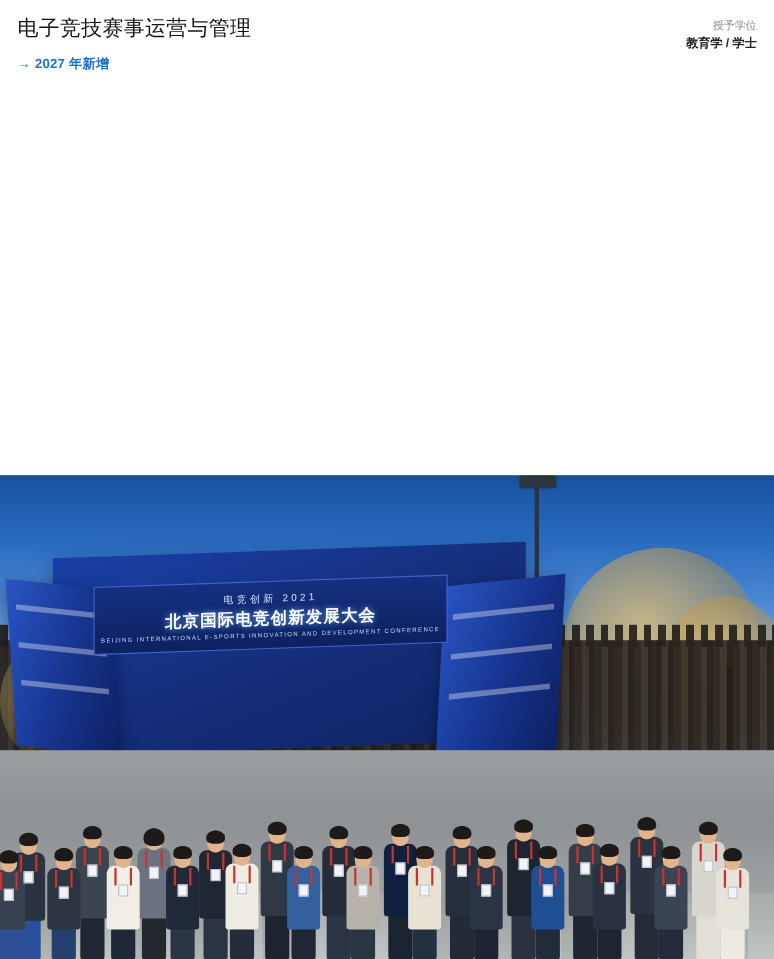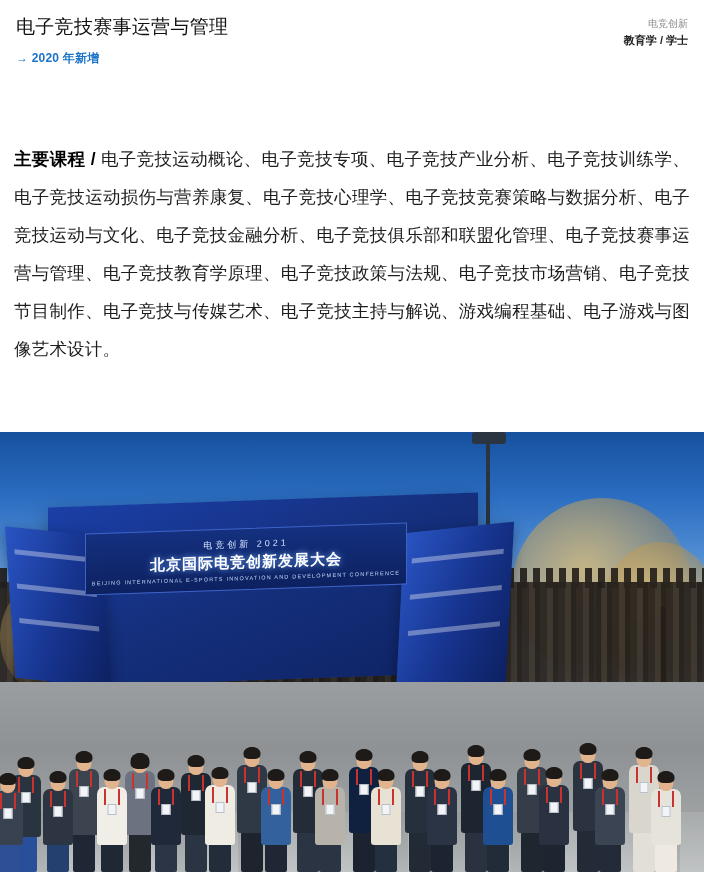--- a/index.html
+++ b/index.html
@@ -298,31 +298,28 @@
   }
 </style>
 </head>
 <body>
 
 <div class="page">
 
   <div class="header">
     <div class="title-block">
       <div class="page-title">电子竞技赛事运营与管理</div>
-      <div class="new-tag">→ 2020 年新增</div>
+      <div class="new-tag">→ 2027 年新增</div>
     </div>
     <div class="degree-block">
-      <div class="degree-label">电竞创新</div>
+      <div class="degree-label">授予学位</div>
       <div class="degree-value">教育学 / 学士</div>
     </div>
   </div>
 
-  <div class="courses">
-    <span class="lead">主要课程 /</span><span> 电子竞技运动概论、电子竞技专项、电子竞技产业分析、电子竞技训练学、电子竞技运动损伤与营养康复、电子竞技心理学、电子竞技竞赛策略与数据分析、电子竞技运动与文化、电子竞技金融分析、电子竞技俱乐部和联盟化管理、电子竞技赛事运营与管理、电子竞技教育学原理、电子竞技政策与法规、电子竞技市场营销、电子竞技节目制作、电子竞技与传媒艺术、电子竞技主持与解说、游戏编程基础、电子游戏与图像艺术设计。</span>
-  </div>
 
   <div class="photo-wrap">
     <div class="photo">
       <div class="sky"></div>
 
       <div class="tree t1"></div>
       <div class="tree t2"></div>
       <div class="trunk a"></div>
       <div class="trunk b"></div>
 

